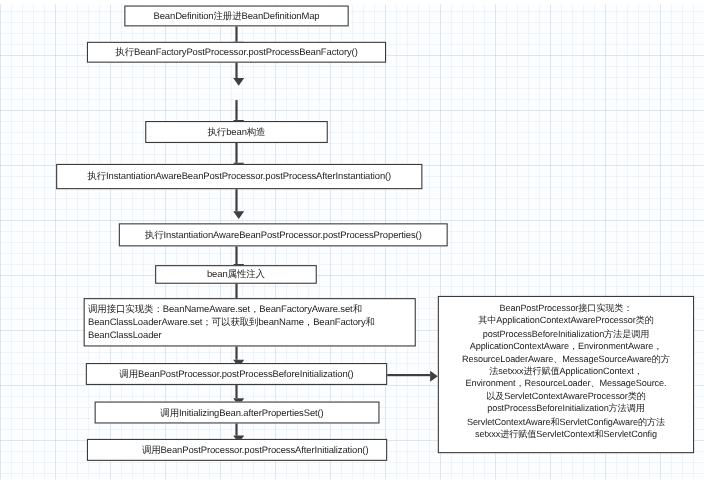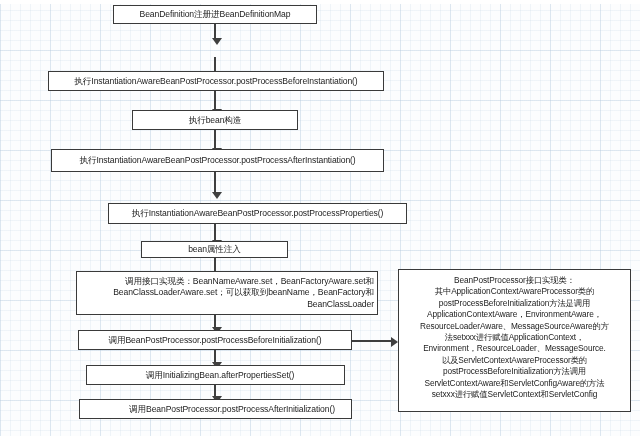--- a/index.html
+++ b/index.html
@@ -29,21 +29,21 @@
   }
   .node {
     position: absolute;
     box-sizing: border-box;
     border: 1.4px solid #3a3a3a;
     background: #ffffff;
     color: #1c1c1c;
     display: flex;
     align-items: center;
     justify-content: center;
-    text-align: right;
+    text-align: left;
     font-size: 8.6px;
     line-height: 11px;
     letter-spacing: -0.1px;
     padding: 1px 3px;
     white-space: nowrap;
   }
   .node.multiline {
     white-space: normal;
     line-height: 11.5px;
   }
@@ -103,23 +103,23 @@
 </head>
 <body>
 
 <div id="canvas">
 
   <div id="top-strip"></div>
 
   <div class="node" style="left:113px; top:5px; width:204px; height:19px;">BeanDefinition注册进BeanDefinitionMap</div>
   <div class="arrow-v" style="left:214px; top:24px; height:14px;"></div>
 
+  <div class="node" style="left:79px; top:38px; width:272px; height:19px;">执行BeanFactoryPostProcessor.postProcessBeanFactory()</div>
   <div class="arrow-v" style="left:214px; top:57px; height:14px;"></div>
 
-  <div class="node" style="left:48px; top:71px; width:336px; height:20px;">执行InstantiationAwareBeanPostProcessor.postProcessBeforeInstantiation()</div>
   <div class="arrow-v" style="left:214px; top:91px; height:18px;"></div>
 
   <div class="node" style="left:132px; top:110px; width:166px; height:20px;">执行bean构造</div>
   <div class="arrow-v" style="left:214px; top:130px; height:18px;"></div>
 
   <div class="node" style="left:51px; top:149px; width:333px; height:23px;">执行InstantiationAwareBeanPostProcessor.postProcessAfterInstantiation()</div>
   <div class="arrow-v" style="left:214px; top:172px; height:20px;"></div>
 
   <div class="node" style="left:68px; top:203px; width:299px; height:21px;margin-left:40px;">执行InstantiationAwareBeanPostProcessor.postProcessProperties()</div>
   <div class="arrow-v" style="left:214px; top:224px; height:16px;"></div>

